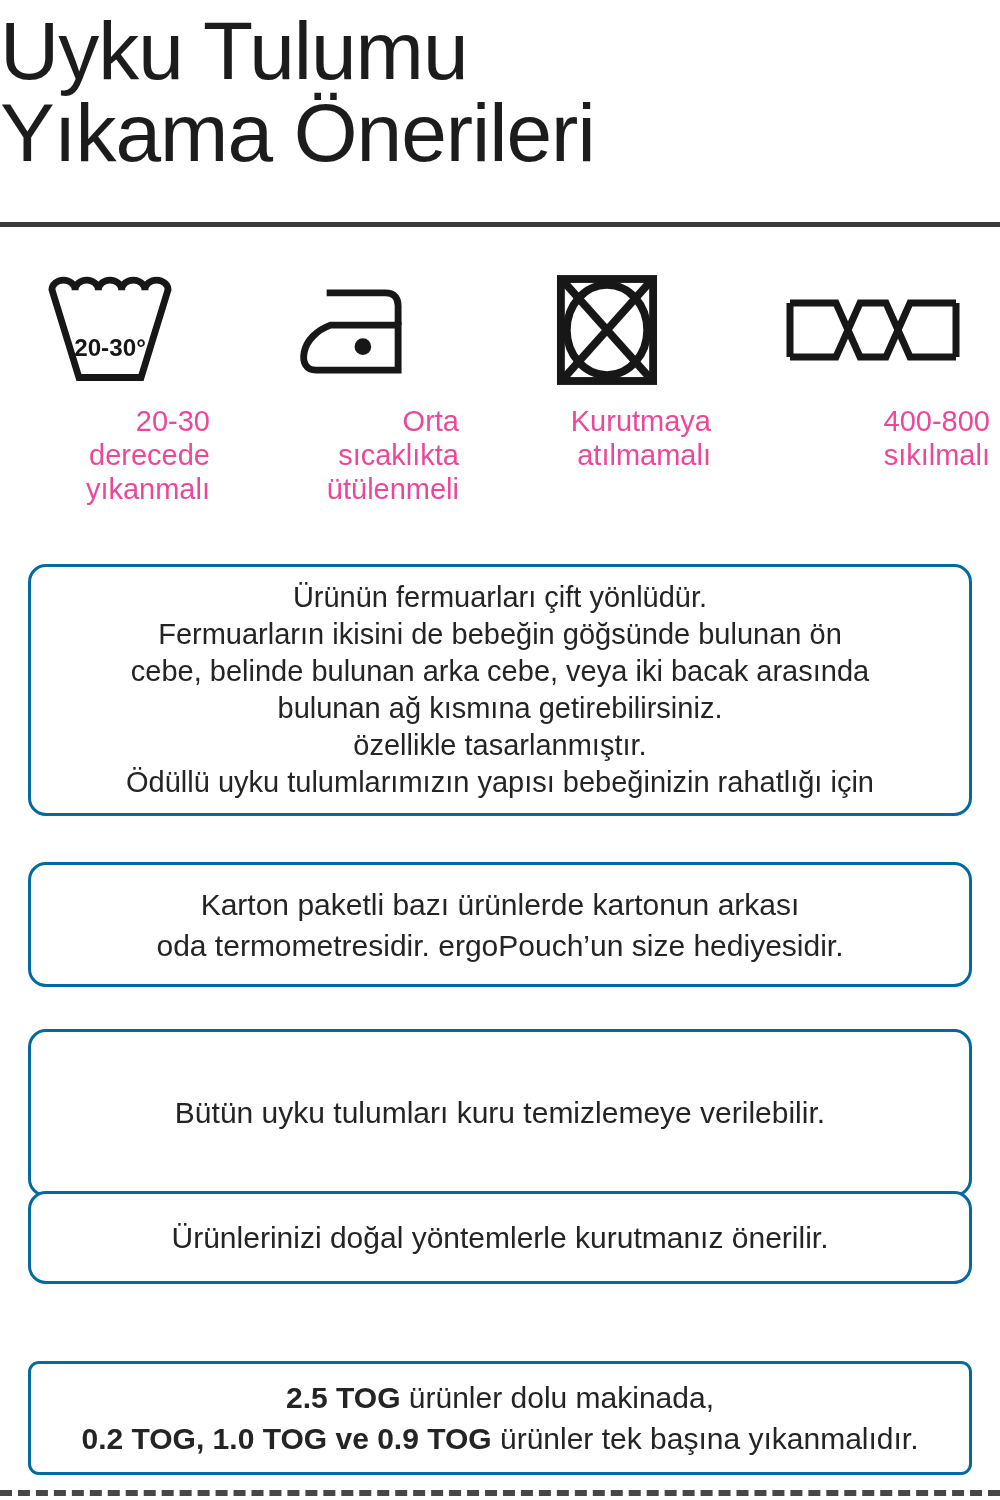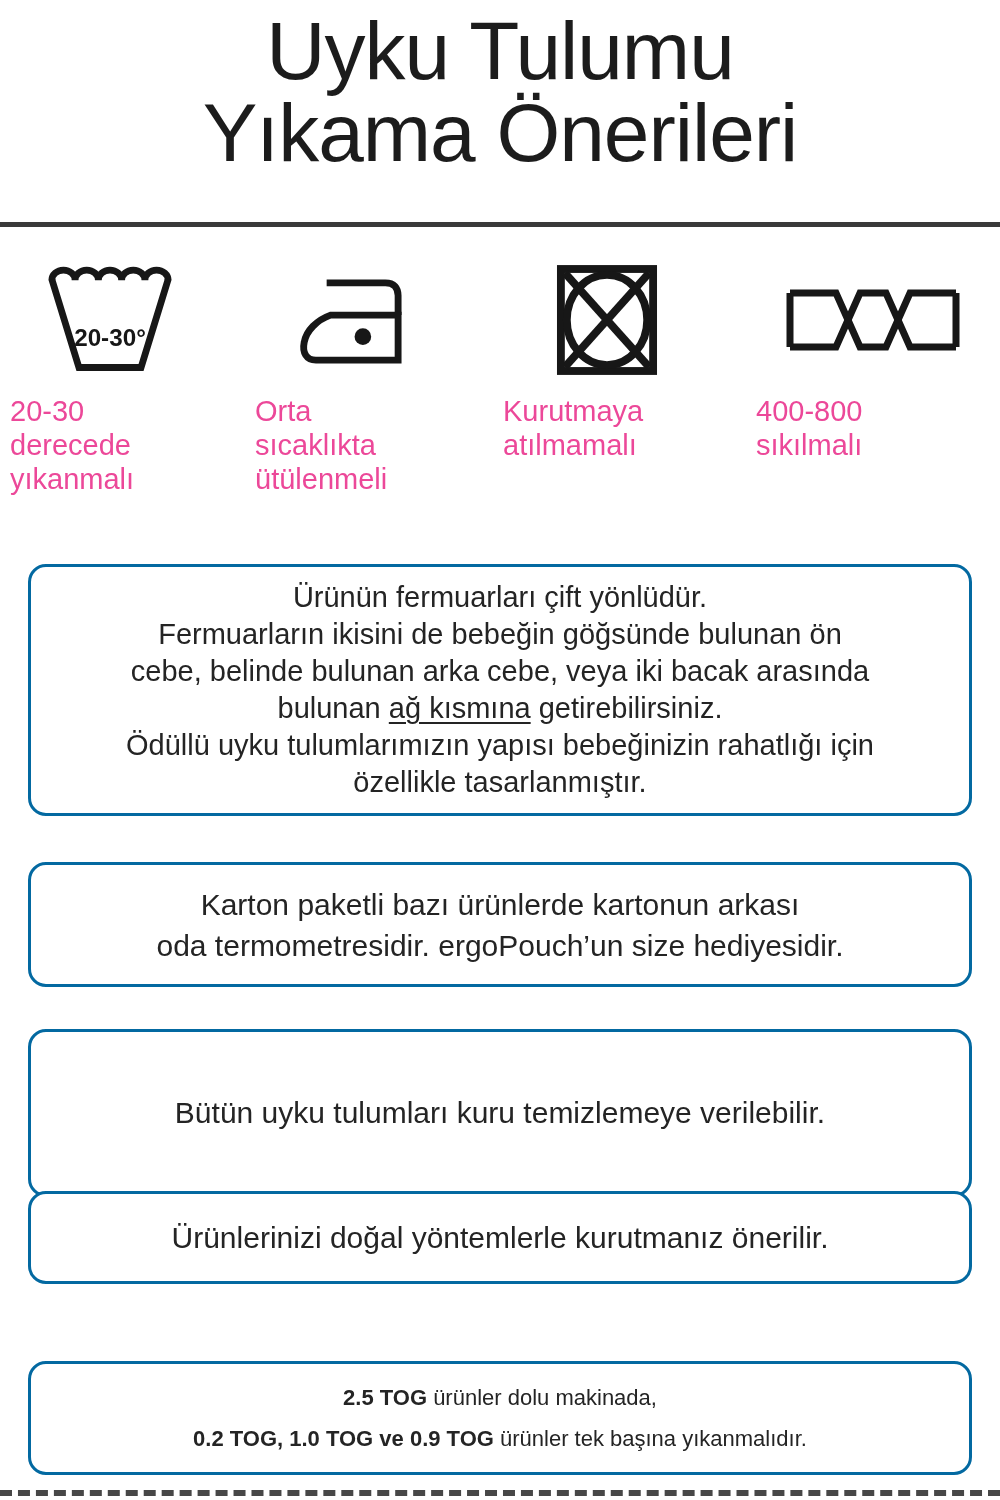--- a/index.html
+++ b/index.html
@@ -1,46 +1,46 @@
 <!DOCTYPE html>
 <html><head>
 <meta charset="utf-8">
 <style>
   html,body{margin:0;padding:0;background:#ffffff;}
   .page{
     position:relative;width:1000px;height:1500px;background:#ffffff;
     font-family:"Liberation Sans",sans-serif;color:#242424;overflow:hidden;
   }
   .title{
-    position:absolute;top:10px;left:0;width:100%;text-align:center;
+    position:absolute;top:10px;left:0;width:100%;
     font-size:82px;line-height:82px;font-weight:500;color:#1c1c1c;letter-spacing:-1px;
   }
   .divider{position:absolute;top:222px;left:0;width:100%;height:5px;background:#3a3a3a;}
-  .symbol-col{position:absolute;top:258px;text-align:left;}
+  .symbol-col{position:absolute;top:268px;text-align:right;}
   .col-1{left:10px;width:200px;}
   .col-2{left:255px;width:204px;}
   .col-3{left:503px;width:208px;}
   .col-4{left:756px;width:234px;}
   .icon-wrap{height:124px;display:flex;align-items:center;justify-content:center;}
   .symbol-label{margin-top:12px;font-size:29px;line-height:34px;color:#ec4899;}
   .sym{stroke:#171717;stroke-width:7;fill:none;stroke-linejoin:miter;stroke-linecap:butt;}
   .sym8{stroke:#171717;stroke-width:8;fill:none;stroke-linejoin:miter;stroke-linecap:butt;}
   .info-box{
     position:absolute;left:28px;width:944px;box-sizing:border-box;
     border:3px solid #0369a1;border-radius:18px;
     display:flex;flex-direction:column;justify-content:center;
     text-align:center;color:#242424;background:#ffffff;
   }
   .box-1{top:564px;height:252px;font-size:29px;line-height:37px;}
   .box-2{top:862px;height:125px;font-size:30px;line-height:41px;}
   .box-3{top:1029px;height:168px;font-size:30px;line-height:40px;}
   .box-4{top:1191px;height:93px;font-size:30px;line-height:40px;}
-  .box-5{top:1361px;height:114px;font-size:22px;line-height:41px;}
+  .box-5{top:1361px;height:114px;font-size:30px;line-height:41px;border-radius:11px;}
   .b{font-weight:700;}
-  .u{text-decoration:underline;text-underline-offset:4px;text-decoration-thickness:2px;}
+  .u{text-underline-offset:4px;text-decoration-thickness:2px;}
   .bottom-dashed{position:absolute;top:1490px;left:0;width:100%;height:0;border-top:6px dashed #474747;}
 </style>
 </head>
 <body>
 
 <div class="page">
 
   <div class="title">
     <div>Uyku Tulumu</div>
     <div>Yıkama Önerileri</div>
@@ -106,22 +106,22 @@
       <div>400-800</div>
       <div>sıkılmalı</div>
     </div>
   </div>
 
   <div class="info-box box-1">
     <div>Ürünün fermuarları çift yönlüdür.</div>
     <div>Fermuarların ikisini de bebeğin göğsünde bulunan ön</div>
     <div>cebe, belinde bulunan arka cebe, veya iki bacak arasında</div>
     <div><span>bulunan </span><span class="u">ağ kısmına</span><span> getirebilirsiniz.</span></div>
+    <div>özellikle tasarlanmıştır.</div>
     <div>Ödüllü uyku tulumlarımızın yapısı bebeğinizin rahatlığı için</div>
-    <div>özellikle tasarlanmıştır.</div>
   </div>
 
   <div class="info-box box-2">
     <div>Karton paketli bazı ürünlerde kartonun arkası</div>
     <div>oda termometresidir. ergoPouch’un size hediyesidir.</div>
   </div>
 
   <div class="info-box box-3">
     <div>Bütün uyku tulumları kuru temizlemeye verilebilir.</div>
   </div>

